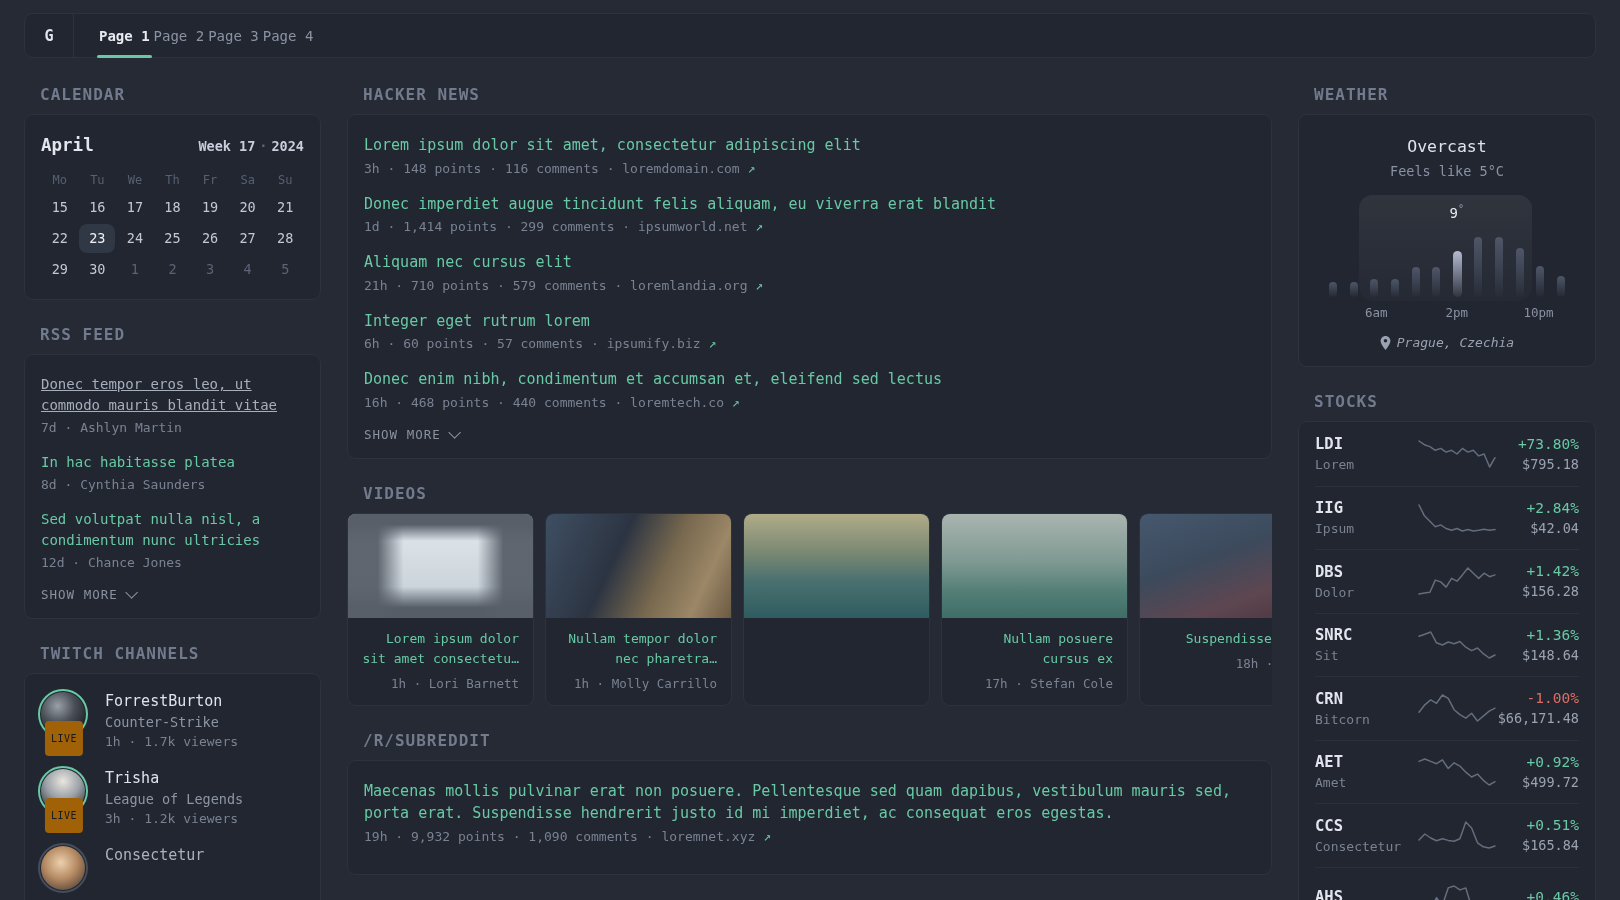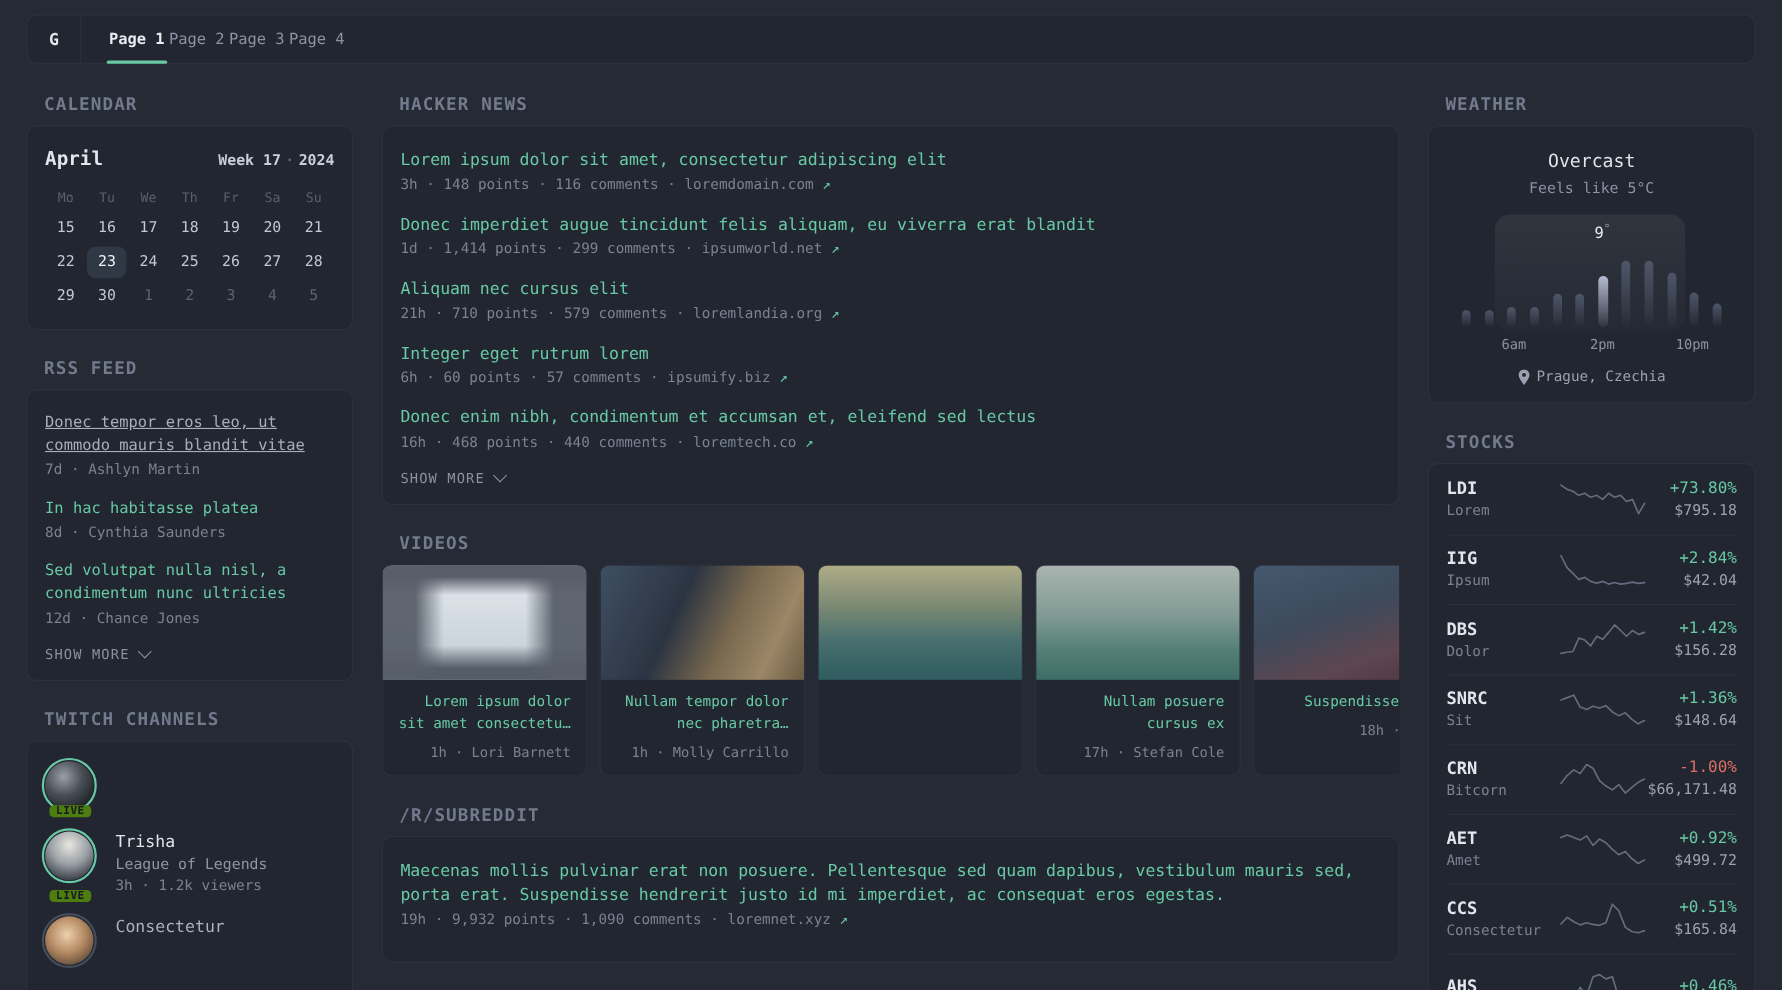--- a/index.html
+++ b/index.html
@@ -67,22 +67,22 @@
   
   .twitch { padding:18px 16px 16px; }
   .stream { display:flex; gap:18px; margin-bottom:20px; }
   .av-wrap { position:relative; width:46px; flex:none; }
   .avatar { width:44px; height:44px; border-radius:50%; outline:2px solid #68c9a4; outline-offset:1px; }
   .avatar.off { outline-color:#454c5a; }
   .av1 { background:radial-gradient(circle at 38% 32%, #9aa0a8 0%, #4a4f57 42%, #191c22 85%); }
   .av2 { background:radial-gradient(circle at 50% 28%, #e8e6df 0%, #9aa0a6 45%, #363b44 85%); }
   .av3 { background:radial-gradient(circle at 45% 38%, #ecd0ae 0%, #b58a63 45%, #57463a 85%); }
   .live-badge { position:absolute; left:50%; bottom:-7px; transform:translateX(-50%);
-    background:#4d7c0f; color:#161b22; font-size:10px; font-weight:bold; letter-spacing:.5px;
-    padding:0 6px; border-radius:4px; }
+    background:#a16207; color:#161b22; font-size:10px; font-weight:normal; letter-spacing:.5px;
+    padding:12px 6px; border-radius:4px; }
   .stream-name { font-size:15px; color:#dfe3ea; }
   .stream-name.offline { color:#aab1bf; }
   .stream-game { font-size:13.5px; color:#8e96a6; margin-top:4px; }
   .stream-viewers { font-size:13px; color:#7a8292; margin-top:4px; }
 
   
   .videos-row { display:flex; gap:11px; overflow:hidden; }
   .vid { width:187px; flex:none; background:#212631; border:1px solid #2d323e;
     border-radius:9px; overflow:hidden; cursor:pointer;text-align:right; }
   .thumb { height:104px; }
@@ -111,21 +111,21 @@
   .wbars { position:absolute; left:0; right:0; bottom:0; height:70px;
     display:flex; align-items:flex-end; justify-content:space-between; padding:0 4px; }
   .wbar { width:8px; border-radius:5px;
     background:linear-gradient(180deg,#4e5668 0%, rgba(78,86,104,0.05) 100%); }
   .wbar.hot { width:9px;
     background:linear-gradient(180deg,#b4bbd1 0%, rgba(180,187,209,0.08) 100%); }
   .w-hours { position:relative; height:16px; margin:8px 10px 0; font-size:12.5px; color:#8a92a3; }
   .w-hours span { position:absolute; transform:translateX(-50%); }
   .w-h0 { left:21%; } .w-h1 { left:54%; } .w-h2 { left:87.5%; }
   .w-loc { margin-top:14px; font-size:13px; color:#9aa2b1;
-    display:flex; align-items:center; justify-content:center; gap:6px; }
+    display:flex; align-items:center; justify-content:center; gap:6px;font-style:italic; }
 
   
   .stocks { padding:0 16px; }
   .stock { display:flex; align-items:center; height:63.5px; border-top:1px solid #2b303c; cursor:pointer; }
   .stock:first-child { border-top:none; }
   .stock-left { width:102px; flex:none; }
   .stock-sym { font-size:15.5px; font-weight:bold; color:#e2e5ec; }
   .stock-name { font-size:13px; color:#7a8292; margin-top:4px; }
   .spark { width:80px; height:30px; flex:none; }
   .spark polyline { fill:none; stroke:#646d7e; stroke-width:1.5; stroke-linejoin:round; stroke-linecap:round; }
@@ -265,20 +265,25 @@
         </div>
       </div>
 
       <div class="section">
         <h2 class="section-title">TWITCH CHANNELS</h2>
         <div class="card twitch">
           <div class="stream">
             <div class="av-wrap">
               <div class="avatar av1"></div>
               <div class="live-badge">LIVE</div>
+            </div>
+            <div>
+              <div class="stream-name">ForrestBurton</div>
+              <div class="stream-game">Counter-Strike</div>
+              <div class="stream-viewers">1h · 1.7k viewers</div>
             </div>
           </div>
           <div class="stream">
             <div class="av-wrap">
               <div class="avatar av2"></div>
               <div class="live-badge">LIVE</div>
             </div>
             <div>
               <div class="stream-name">Trisha</div>
               <div class="stream-game">League of Legends</div>

